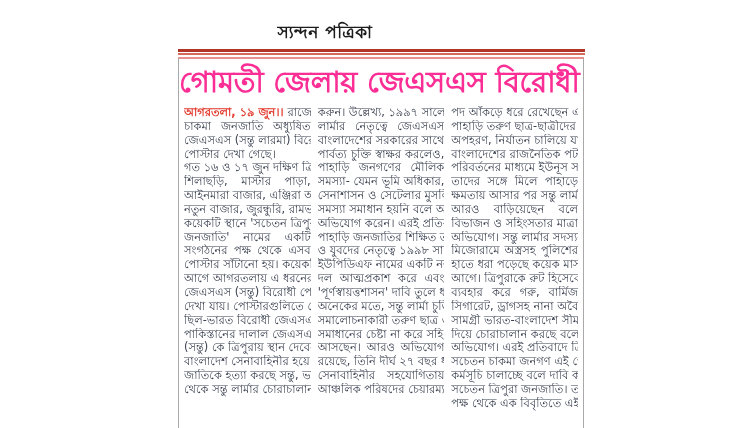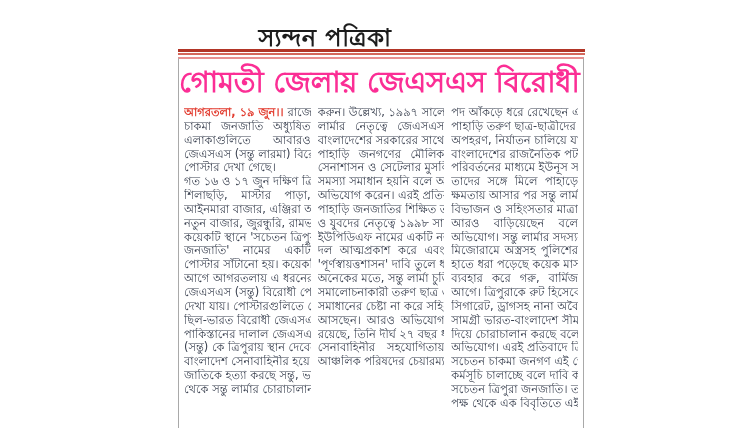--- a/index.html
+++ b/index.html
@@ -14,21 +14,21 @@
     height: 428px;
     background: #ffffff;
     overflow: hidden;
   }
   .masthead {
     position: absolute;
     top: 19px;
     left: 125px;
     width: 400px;
     text-align: center;
-    font-size: 24px;
+    font-size: 17px;
     font-weight: bold;
     color: var(--masthead-ink, #1c1c1c);
     letter-spacing: 0.5px;
   }
   .double-rule {
     position: absolute;
     top: 49px;
     left: 178px;
     width: 407px;
   }
@@ -105,45 +105,47 @@
     <div class="rule-bottom"></div>
   </div>
 
   <div class="article-box">
     <div class="headline">গোমতী জেলায় জেএসএস বিরোধী পোস্টার</div>
 
     <div class="body-columns">
       <div class="col">
           <div class="line"><span class="dateline">আগরতলা, ১৯ জুন।। </span>রাজ্যের</div>
           <div class="line">চাকমা জনজাতি অধ্যুষিত</div>
-          <div class="line">এলাকাগুলিতে আবারও</div>
           <div class="line">জেএসএস (সন্তু লারমা) বিরোধী</div>
           <div class="line line-end">পোস্টার দেখা গেছে।</div>
           <div class="line">গত ১৬ ও ১৭ জুন দক্ষিণ ত্রিপুরার</div>
           <div class="line">শিলাছড়ি, মাস্টার পাড়া,</div>
           <div class="line">আইনমারা বাজার, এঞ্জিরা আদাম,</div>
           <div class="line">নতুন বাজার, জুরন্ধুরি, রামভদ্রসহ</div>
           <div class="line">কয়েকটি স্থানে 'সচেতন ত্রিপুরা</div>
           <div class="line">জনজাতি' নামের একটি</div>
+          <div class="line">সংগঠনের পক্ষ থেকে এসব</div>
           <div class="line">পোস্টার সাঁটানো হয়। কয়েকদিন</div>
           <div class="line">আগে আগরতলায় এ ধরনের</div>
           <div class="line">জেএসএস (সন্তু) বিরোধী পোস্টার</div>
           <div class="line">দেখা যায়। পোস্টারগুলিতে লেখা</div>
           <div class="line">ছিল-ভারত বিরোধী জেএসএস</div>
           <div class="line">পাকিস্তানের দালাল জেএসএস</div>
           <div class="line">(সন্তু) কে ত্রিপুরায় স্থান দেবেন না।</div>
           <div class="line">বাংলাদেশ সেনাবাহিনীর হয়ে নিজ</div>
           <div class="line">জাতিকে হত্যা করছে সন্তু, ভারত</div>
           <div class="line">থেকে সন্তু লার্মার চোরাচালান বন্ধ</div>
         </div>
       <div class="col">
           <div class="line">করুন। উল্লেখ্য, ১৯৯৭ সালে সন্তু</div>
           <div class="line">লার্মার নেতৃত্বে জেএসএস</div>
           <div class="line">বাংলাদেশের সরকারের সাথে</div>
+          <div class="line">পার্বত্য চুক্তি স্বাক্ষর করলেও,</div>
           <div class="line">পাহাড়ি জনগণের মৌলিক</div>
+          <div class="line">সমস্যা- যেমন ভূমি অধিকার,</div>
           <div class="line">সেনাশাসন ও সেটেলার মুসলিম</div>
           <div class="line">সমস্যা সমাধান হয়নি বলে অনেকে</div>
           <div class="line">অভিযোগ করেন। এরই প্রতিবাদে</div>
           <div class="line">পাহাড়ি জনজাতির শিক্ষিত তরুণ</div>
           <div class="line">ও যুবদের নেতৃত্বে ১৯৯৮ সালে</div>
           <div class="line">ইউপিডিএফ নামের একটি নতুন</div>
           <div class="line">দল আত্মপ্রকাশ করে এবং</div>
           <div class="line">'পূর্ণস্বায়ত্তশাসন' দাবি তুলে ধরে।</div>
           <div class="line">অনেকের মতে, সন্তু লার্মা চুক্তির</div>
           <div class="line">সমালোচনাকারী তরুণ ছাত্র ও যুব</div>
@@ -154,27 +156,27 @@
           <div class="line">আঞ্চলিক পরিষদের চেয়ারম্যানের</div>
         </div>
       <div class="col">
           <div class="line">পদ আঁকড়ে ধরে রেখেছেন এবং</div>
           <div class="line">পাহাড়ি তরুণ ছাত্র-ছাত্রীদের খুন,</div>
           <div class="line">অপহরণ, নির্যাতন চালিয়ে যাচ্ছে।</div>
           <div class="line">বাংলাদেশের রাজনৈতিক পট</div>
           <div class="line">পরিবর্তনের মাধ্যমে ইউনূস সরকার</div>
           <div class="line">তাদের সঙ্গে মিলে পাহাড়ে</div>
           <div class="line">ক্ষমতায় আসার পর সন্তু লার্মা</div>
+          <div class="line">আরও বাড়িয়েছেন বলে</div>
           <div class="line">বিভাজন ও সহিংসতার মাত্রা</div>
-          <div class="line">আরও বাড়িয়েছেন বলে</div>
           <div class="line">অভিযোগ। সন্তু লার্মার সদস্যরা</div>
           <div class="line">মিজোরামে অস্ত্রসহ পুলিশের</div>
           <div class="line">হাতে ধরা পড়েছে কয়েক মাস</div>
+          <div class="line">আগে। ত্রিপুরাকে রুট হিসেবে</div>
           <div class="line">ব্যবহার করে গরু, বার্মিজ</div>
-          <div class="line">আগে। ত্রিপুরাকে রুট হিসেবে</div>
           <div class="line">সিগারেট, ড্রাগসহ নানা অবৈধ</div>
           <div class="line">সামগ্রী ভারত-বাংলাদেশ সীমান্ত</div>
           <div class="line">দিয়ে চোরাচালান করছে বলেও</div>
           <div class="line">অভিযোগ। এরই প্রতিবাদে ত্রিপুরার</div>
           <div class="line">সচেতন চাকমা জনগণ এই পোস্টার</div>
           <div class="line">কর্মসূচি চালাচ্ছে বলে দাবি করে</div>
           <div class="line">সচেতন ত্রিপুরা জনজাতি। তাদের</div>
           <div class="line">পক্ষ থেকে এক বিবৃতিতে এই খবর</div>
         </div>
     </div>

